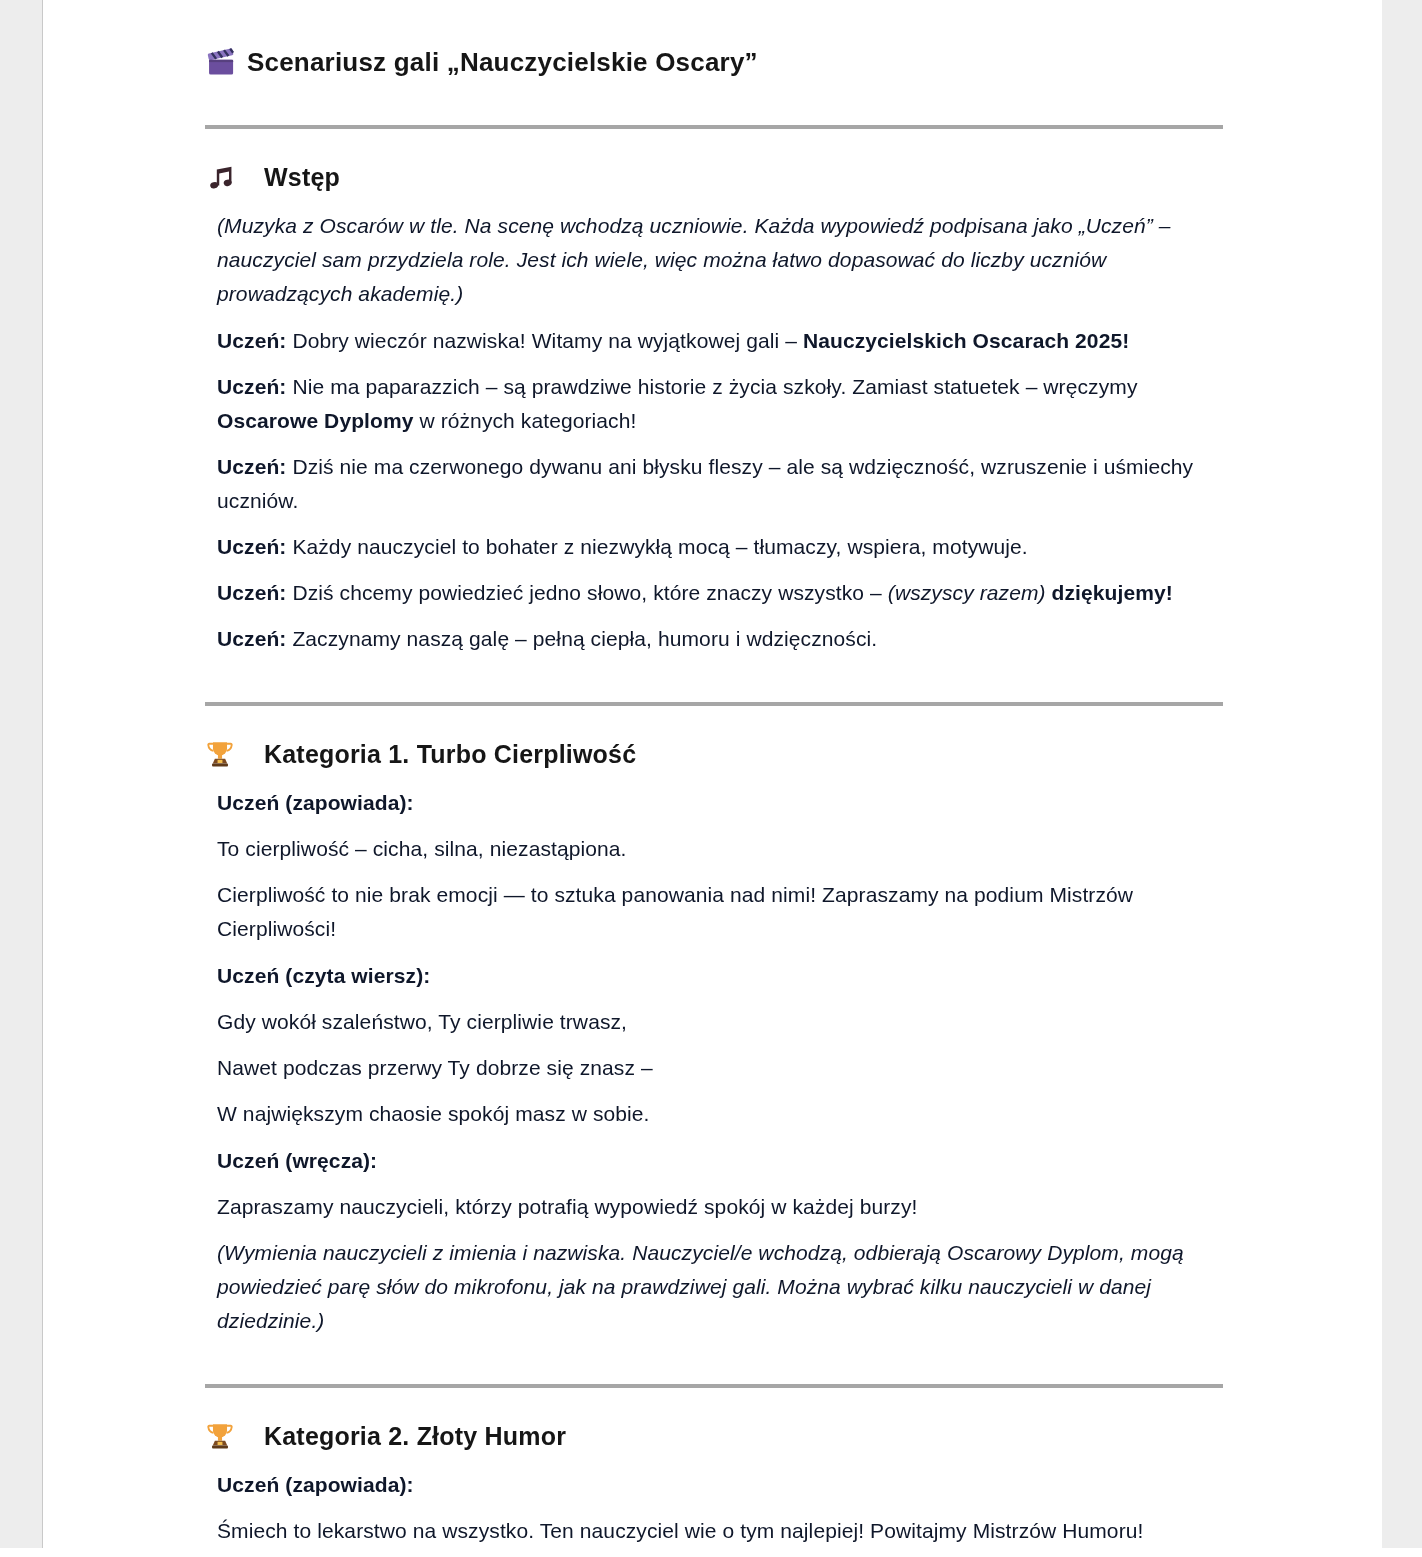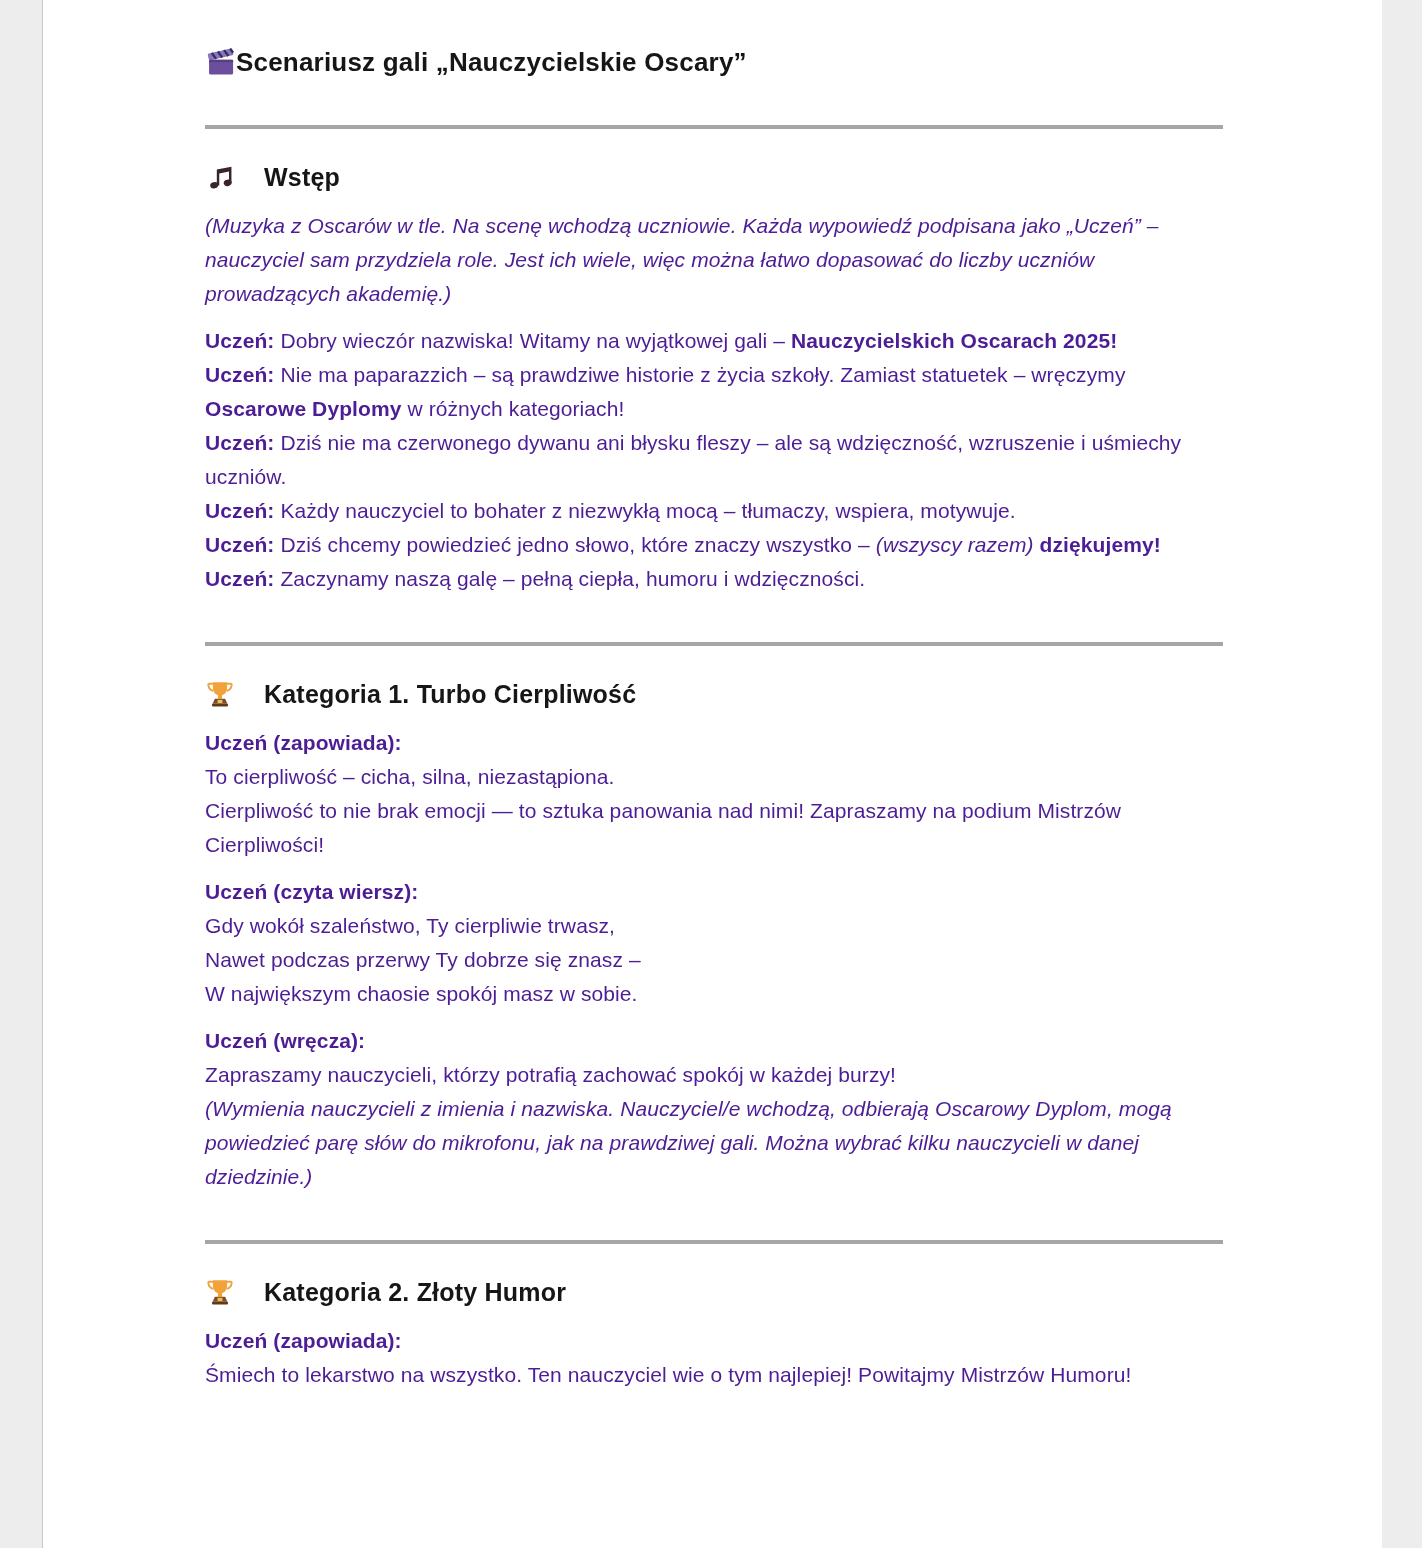--- a/index.html
+++ b/index.html
@@ -32,20 +32,21 @@
     width: 1338px;
     height: 1557px;
     background: #ffffff;
     box-sizing: border-box;
     padding: 45px 159px 0 161px;
   }
 
   .doc-title {
     display: flex;
     align-items: center;
+    gap: 11px;
     margin: 0;
     font-size: 26px;
     font-weight: bold;
     color: #161616;
     line-height: 34px;
     letter-spacing: .2px;
   }
   hr.divider {
     border: 0;
     height: 4px;
@@ -63,24 +64,24 @@
     line-height: 34px;
     letter-spacing: .2px;
   }
   .icon { display: inline-flex; flex: 0 0 auto; }
   .icon svg { display: block; }
 
   .block { margin-top: 13px; }
   .block.first { margin-top: 15px; }
 
   p.line {
-    margin: 0;
+    margin: 12px;
     font-size: 21px;
     line-height: 34px;
-    color: #4c1d95;
+    color: #0f172a;
     letter-spacing: .1px;
   }
   .b { font-weight: bold; }
   .i { font-style: italic; }
 </style>
 </head>
 <body>
 
 <div class="gutter left"></div>
 <div class="gutter right"></div>
@@ -143,21 +144,21 @@
         <p class="line"><span>Cierpliwość to nie brak emocji — to sztuka panowania nad nimi! Zapraszamy na podium Mistrzów Cierpliwości!</span></p>
       </div>
       <div class="block">
         <p class="line"><span class="b">Uczeń (czyta wiersz):</span></p>
         <p class="line"><span>Gdy wokół szaleństwo, Ty cierpliwie trwasz,</span></p>
         <p class="line"><span>Nawet podczas przerwy Ty dobrze się znasz –</span></p>
         <p class="line"><span>W największym chaosie spokój masz w sobie.</span></p>
       </div>
       <div class="block">
         <p class="line"><span class="b">Uczeń (wręcza):</span></p>
-        <p class="line"><span>Zapraszamy nauczycieli, którzy potrafią zachować spokój w każdej burzy!</span></p>
+        <p class="line"><span>Zapraszamy nauczycieli, którzy potrafią wypowiedź spokój w każdej burzy!</span></p>
         <p class="line"><span class="i">(Wymienia nauczycieli z imienia i nazwiska. Nauczyciel/e wchodzą, odbierają Oscarowy Dyplom, mogą powiedzieć parę słów do mikrofonu, jak na prawdziwej gali. Można wybrać kilku nauczycieli w danej dziedzinie.)</span></p>
       </div>
       <hr class="divider">
       <h2 class="section-heading">
         <span class="icon">
           <svg width="30" height="30" viewBox="0 0 32 32">
             <path d="M8.5 3.5 h15 v7 a7.5 7 0 0 1 -15 0 Z" fill="#f2a23b"></path>
             <path d="M8.5 5 H4.6 c-.7 0 -1.2 .6 -1.1 1.3 c.4 3.6 2.7 5.8 5.4 6.3" stroke="#f2a23b" stroke-width="2" fill="none"></path>
             <path d="M23.5 5 h3.9 c.7 0 1.2 .6 1.1 1.3 c-.4 3.6 -2.7 5.8 -5.4 6.3" stroke="#f2a23b" stroke-width="2" fill="none"></path>
             <rect x="13.8" y="16.5" width="4.4" height="4.5" fill="#f2a23b"></rect>

